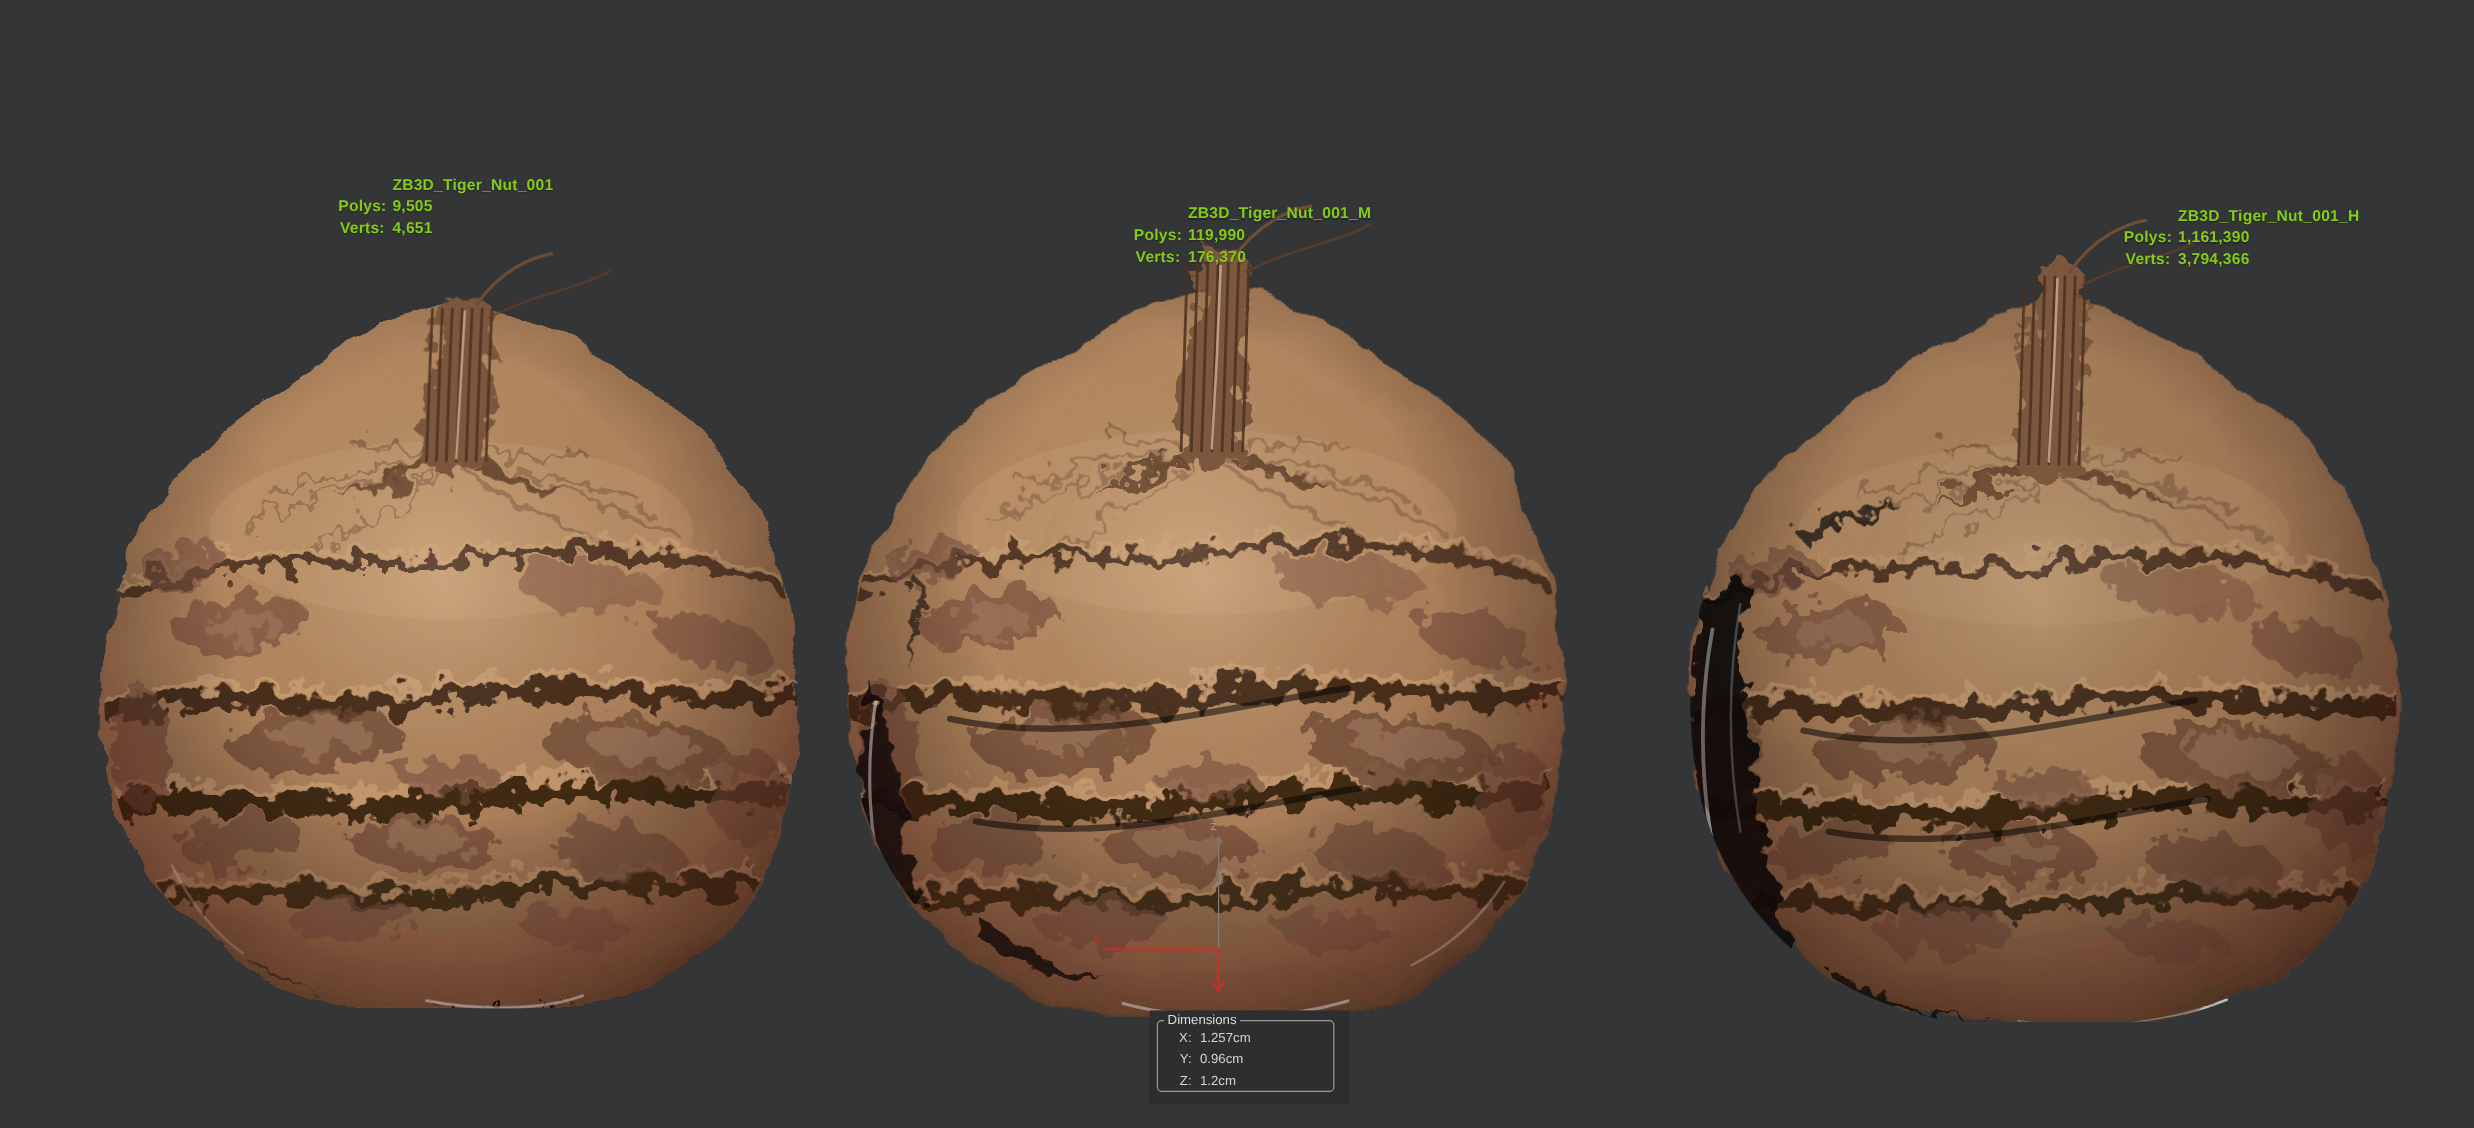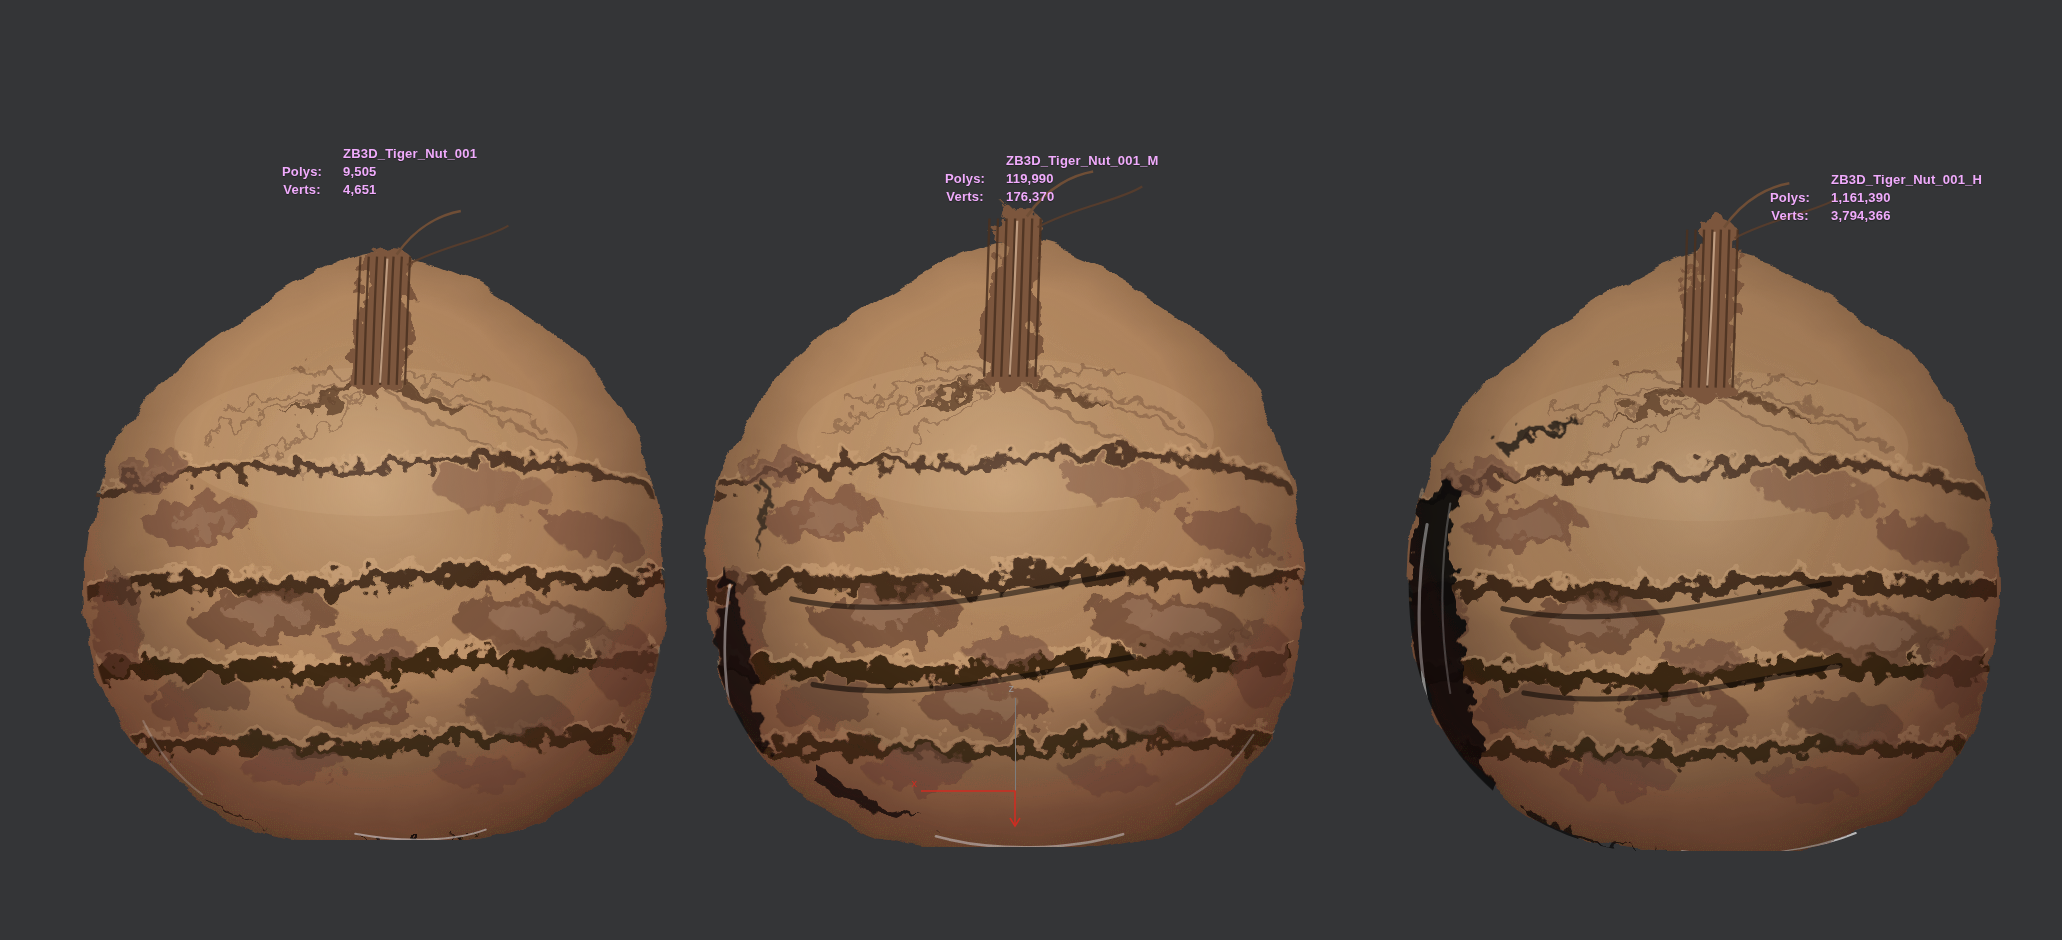--- a/index.html
+++ b/index.html
@@ -2,22 +2,22 @@
 <html><head>
 <meta charset="utf-8">
 <style>
   html,body{margin:0;padding:0;background:#222;}
   .viewport{
     position:relative;width:2062px;height:940px;overflow:hidden;
     background:#343537;
     font-family:"Liberation Sans",sans-serif;
   }
   .model-label{
-    position:absolute;display:grid;grid-template-columns:44px auto;column-gap:19px;
-    font-size:13px;font-weight:bold;line-height:18px;color:#f0abfc;letter-spacing:.2px;
+    position:absolute;display:grid;grid-template-columns:44px auto;column-gap:3px;
+    font-size:13px;font-weight:bold;line-height:18px;color:#84cc16;letter-spacing:.2px;
     text-shadow:0 1px 1px rgba(0,0,0,.35);white-space:nowrap;z-index:30;
   }
   .ml-title{grid-column:2;}
   .ml-key{text-align:center;}
   .nut{position:absolute;z-index:5;}
   .gizmo{position:absolute;left:895px;top:672px;width:150px;height:170px;z-index:20;}
   .gizmo text{font-family:"Liberation Sans",sans-serif;font-size:11px;}
   .dims-floater{
     position:absolute;left:958px;top:842px;width:166px;height:78px;
     background:#2d2e30;z-index:40;
@@ -36,21 +36,21 @@
 <div class="viewport">
 
   <div class="model-label" style="left:280px;top:145px">
     <div class="ml-title">ZB3D_Tiger_Nut_001</div>
     <span class="ml-key">Polys:</span>
     <span class="ml-val">9,505</span>
     <span class="ml-key">Verts:</span>
     <span class="ml-val">4,651</span>
   </div>
 
-  <div class="model-label" style="left:943px;top:152px">
+  <div class="model-label" style="left:943px;top:169px">
     <div class="ml-title">ZB3D_Tiger_Nut_001_M</div>
     <span class="ml-key">Polys:</span>
     <span class="ml-val">119,990</span>
     <span class="ml-key">Verts:</span>
     <span class="ml-val">176,370</span>
   </div>
 
   <div class="model-label" style="left:1768px;top:171px">
     <div class="ml-title">ZB3D_Tiger_Nut_001_H</div>
     <span class="ml-key">Polys:</span>
@@ -346,13 +346,30 @@
     </svg>
 
   <svg class="gizmo" viewBox="0 0 150 170">
     <line x1="120.5" y1="119" x2="120.5" y2="26" stroke-width="1" stroke="#7d7d7d"></line>
     <text x="119" y="20" text-anchor="end" fill="#9a9a9a">z</text>
     <polyline points="26,119 120,119 120,153" fill="none" stroke-width="1.6" stroke="#cf2d22"></polyline>
     <polyline points="115,146 120,154 125,146" fill="none" stroke-width="1.6" stroke="#cf2d22"></polyline>
     <text x="22" y="115" text-anchor="end" fill="#cf2d22">x</text>
   </svg>
 
+  <div class="dims-floater">
+    <fieldset class="dims-box">
+      <legend>Dimensions</legend>
+      <div class="dim-row">
+        <span class="dim-key">X:</span>
+        <span class="dim-val">1.257cm</span>
+      </div>
+      <div class="dim-row">
+        <span class="dim-key">Y:</span>
+        <span class="dim-val">0.96cm</span>
+      </div>
+      <div class="dim-row">
+        <span class="dim-key">Z:</span>
+        <span class="dim-val">1.2cm</span>
+      </div>
+    </fieldset>
+  </div>
 </div>
 
 </body></html>

